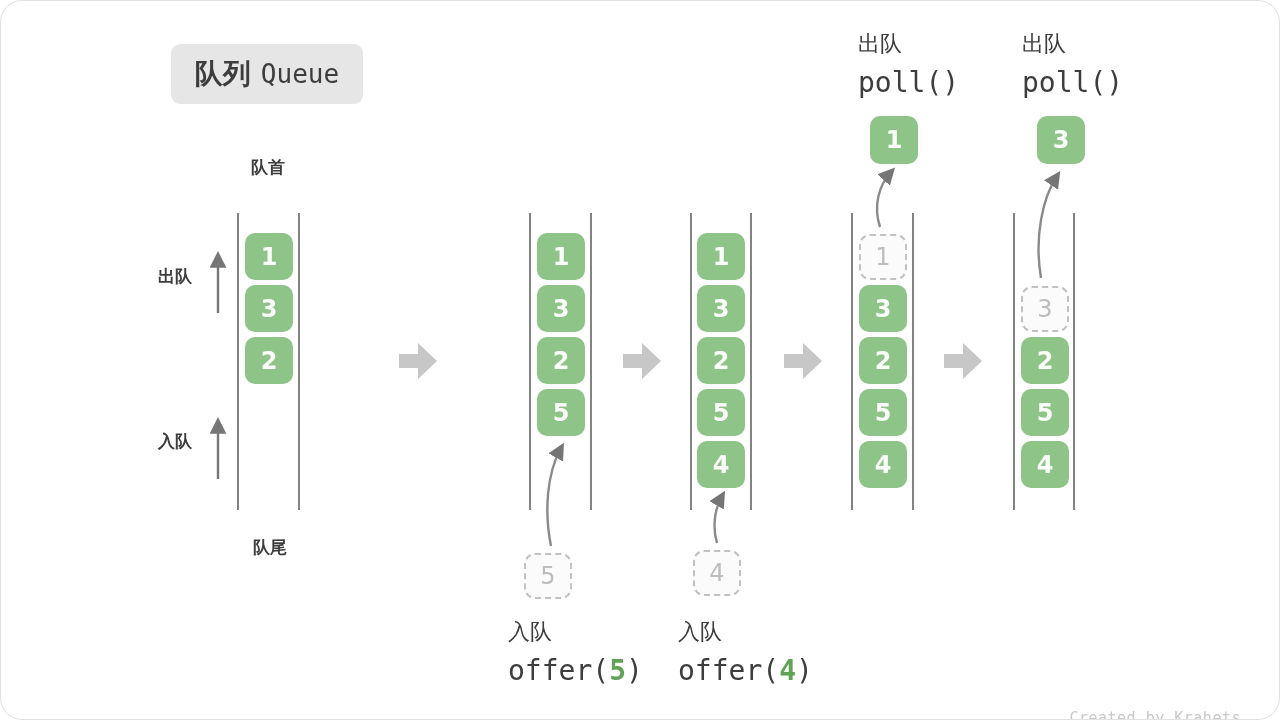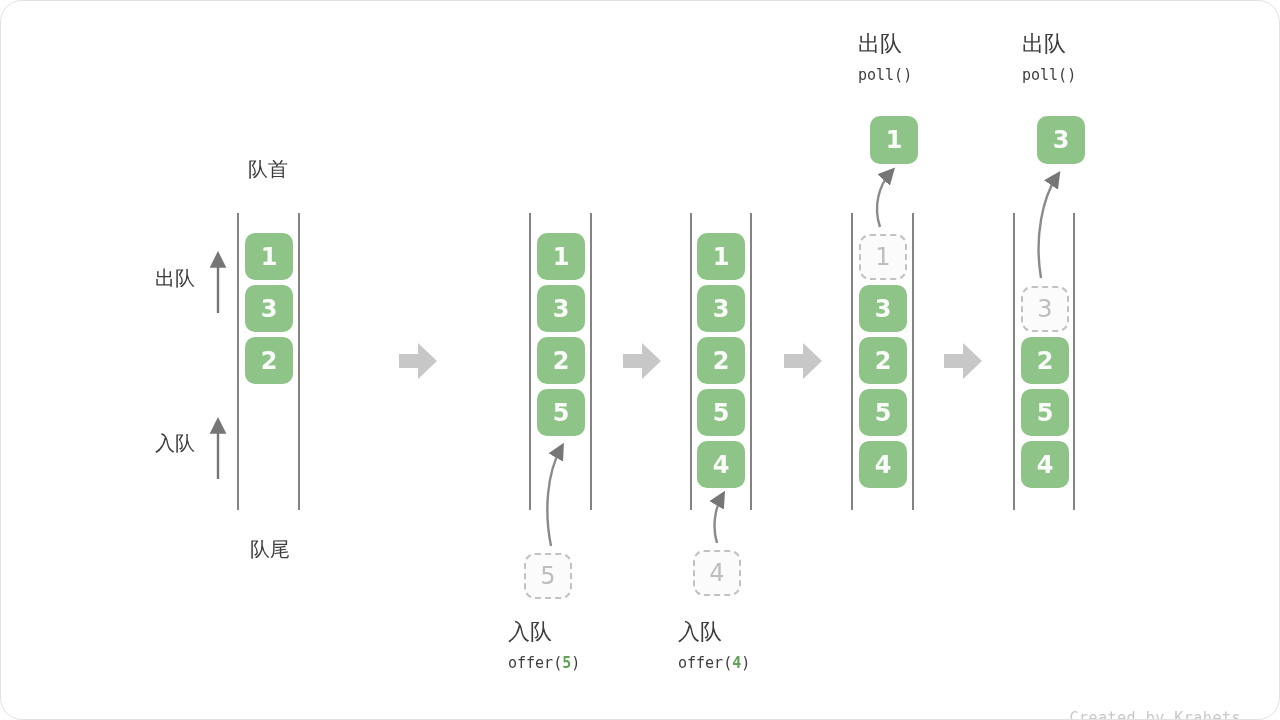--- a/index.html
+++ b/index.html
@@ -13,41 +13,41 @@
   svg{position:absolute;left:0;top:0;}
 
   .title-badge{
     left:170px;top:43px;width:192px;height:60px;
     background:var(--c-title_bg,#e6e6e6);border-radius:9px;
     display:flex;align-items:center;justify-content:center;gap:10px;
   }
   .title-zh{font-size:28px;font-weight:700;color:var(--c-text_dark,#3d3d3d);}
   .title-en{font-family:"DejaVu Sans Mono", monospace;font-size:26px;color:var(--c-text_dark,#3d3d3d);}
 
-  .cjk-label{color:var(--c-text_dark,#3d3d3d);font-weight:400;font-size:20px;white-space:nowrap;}
+  .cjk-label{color:var(--c-text_dark,#3d3d3d);font-weight:700;font-size:17px;white-space:nowrap;}
   .centered{transform:translateX(-50%);}
 
   .qbox{
     width:48px;height:47px;border-radius:10px;
     background:var(--c-box_green,#8ec487);
     display:flex;align-items:center;justify-content:center;
     color:var(--c-box_text,#fafcf9);font-size:24px;font-weight:600;
   }
   .qbox.polled{height:48px;}
   .ghost{
     width:44px;height:42px;border-radius:11px;
     border:2px dashed var(--c-dashed_border,#c2c2c2);
     background:#fbfbfb;
     display:flex;align-items:center;justify-content:center;
     color:var(--c-dashed_text,#bdbdbd);font-size:24px;font-weight:400;
   }
 
   .op{white-space:nowrap;}
   .op .op-label{font-size:22px;font-weight:400;color:var(--c-text_dark,#3d3d3d);}
-  .op .op-code{margin-top:7px;font-family:"DejaVu Sans Mono", monospace;font-size:15px;color:var(--c-text_dark,#3d3d3d);}
+  .op .op-code{margin-top:7px;font-family:"DejaVu Sans Mono", monospace;font-size:28px;color:var(--c-text_dark,#3d3d3d);}
   .op .op-arg{color:var(--c-code_green,#60a356);font-weight:700;}
 
   .watermark{
     right:38px;top:708px;position:absolute;
     font-family:"DejaVu Sans Mono", monospace;font-size:15px;letter-spacing:.5px;
     color:var(--c-watermark,#c8c8c8);
   }
 </style>
 </head>
 <body>
@@ -87,20 +87,24 @@
     </g>
 
     <g fill="#c7c7c7">
       <polygon points="398,353 417,353 417,342 436,360 417,378 417,367 398,367"></polygon>
       <polygon points="622,353 641,353 641,342 660,360 641,378 641,367 622,367"></polygon>
       <polygon points="783,353 802,353 802,342 821,360 802,378 802,367 783,367"></polygon>
       <polygon points="943,353 962,353 962,342 981,360 962,378 962,367 943,367"></polygon>
     </g>
   </svg>
 
+  <div class="abs title-badge">
+    <span class="title-zh">队列</span>
+    <span class="title-en">Queue</span>
+  </div>
 
   <div class="abs cjk-label centered" style="left:267px;top:155px;">队首</div>
   <div class="abs cjk-label centered" style="left:269px;top:535px;">队尾</div>
   <div class="abs cjk-label centered" style="left:174px;top:264px;">出队</div>
   <div class="abs cjk-label centered" style="left:174px;top:429px;">入队</div>
 
   <div class="abs qbox" style="left:244px;top:232px;">1</div>
   <div class="abs qbox" style="left:244px;top:284px;">3</div>
   <div class="abs qbox" style="left:244px;top:336px;">2</div>
 

